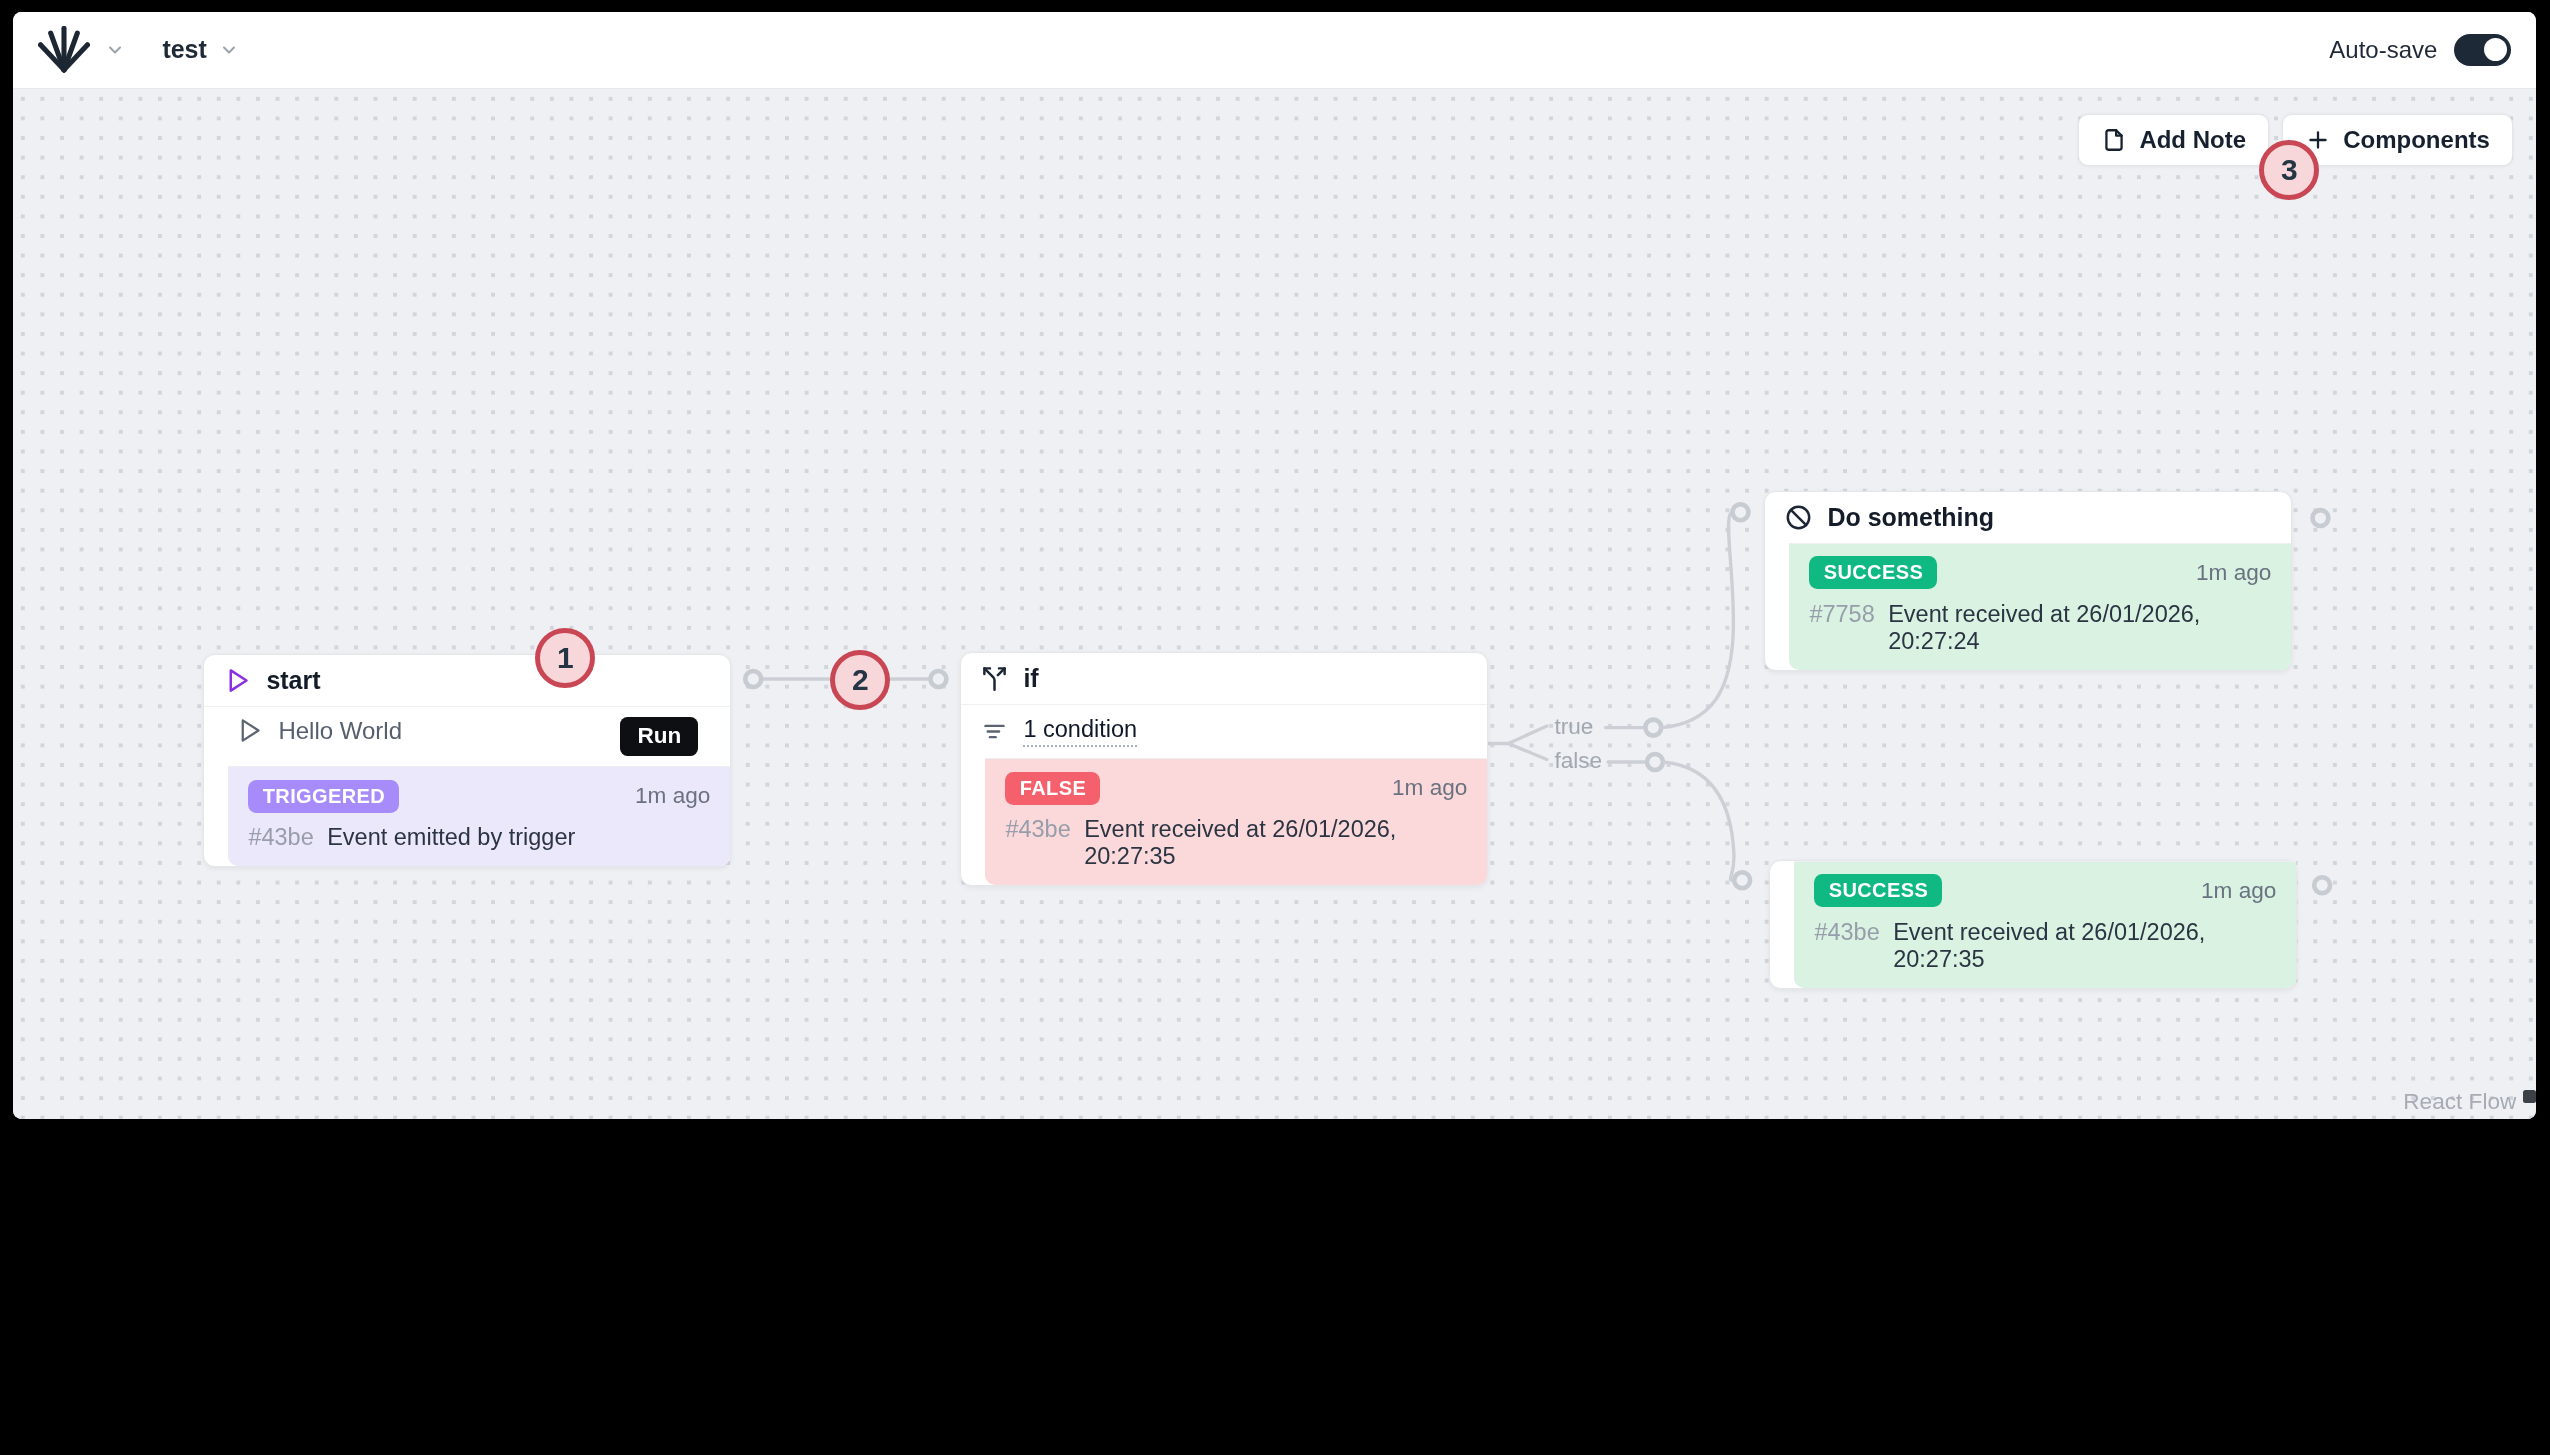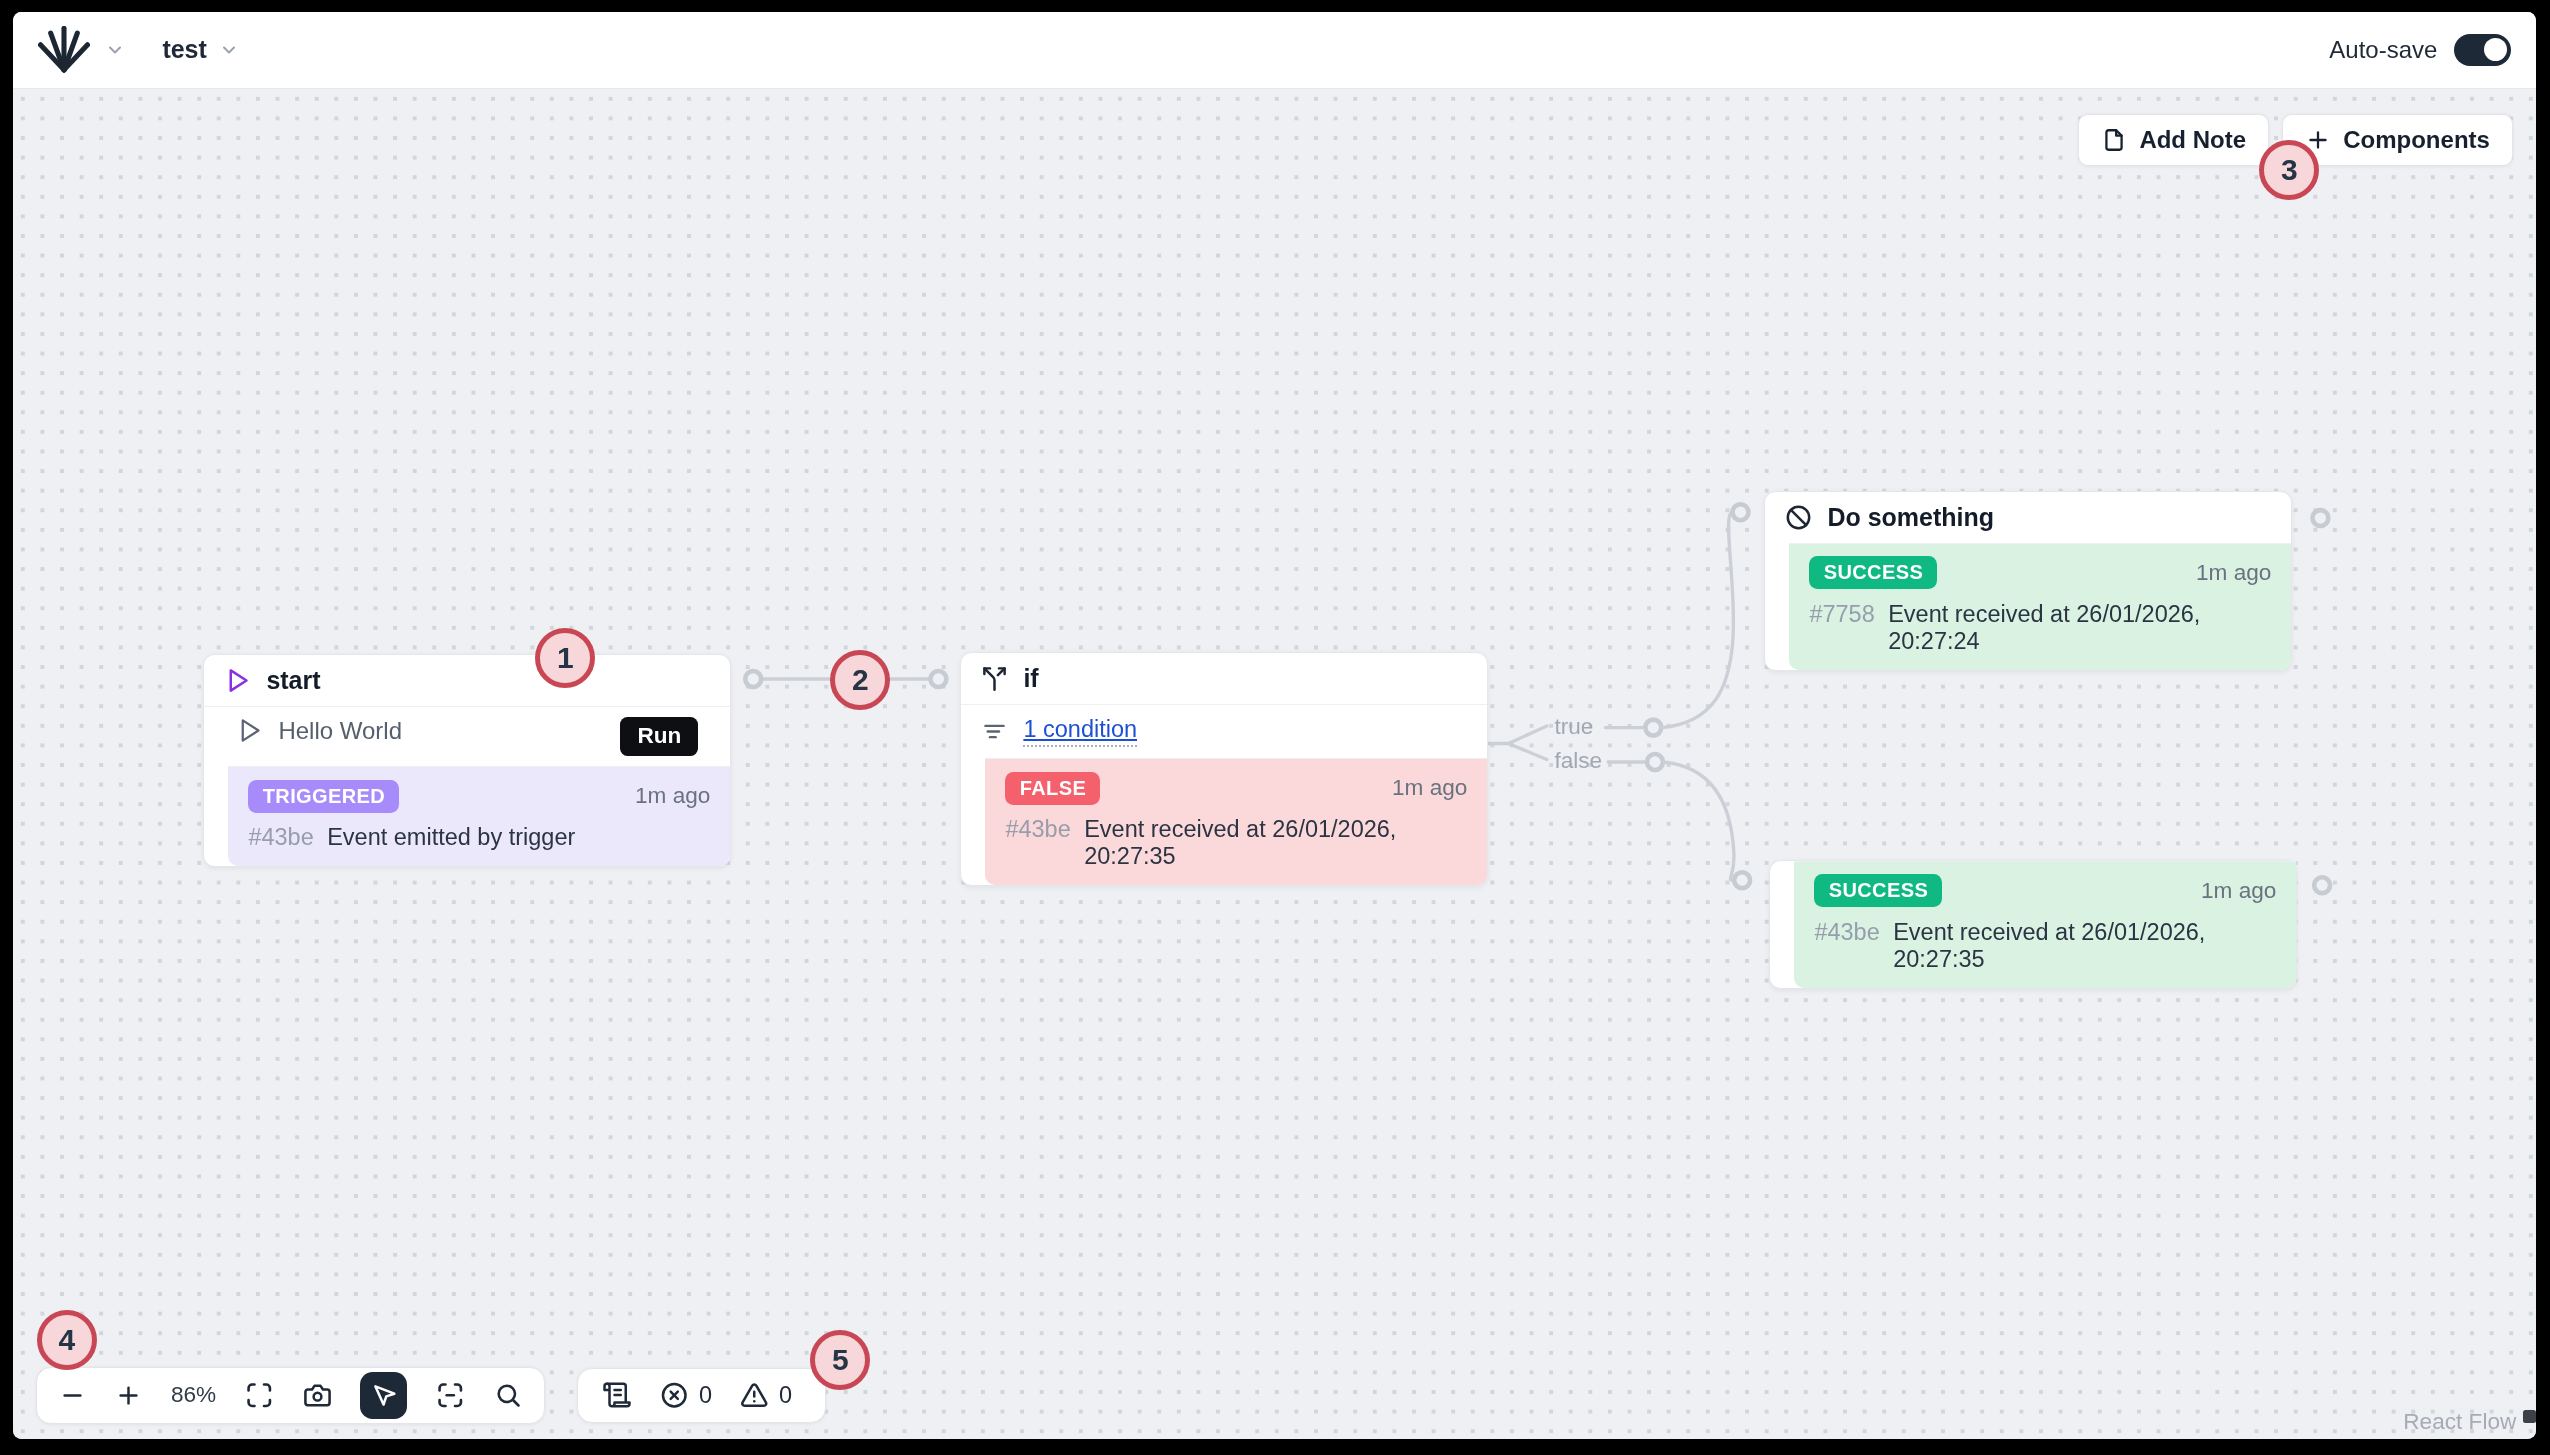--- a/index.html
+++ b/index.html
@@ -1,20 +1,20 @@
 <!DOCTYPE html>
 <html style="font-size:13.4px"><head>
 <meta charset="utf-8">
 <style>
   * { box-sizing: border-box; margin: 0; padding: 0; }
   html, body { width: 2550px; height: 1455px; overflow: hidden; background: #000; }
   body { font-family: "Liberation Sans", "DejaVu Sans", sans-serif; }
 
   .app {
-    position: absolute; left: 13.4px; top: 11.7px; width: 2523px; height: 1427px;
+    position: absolute; left: 13.4px; top: 11.7px; width: 2523px; height: 1107px;
     background: #eef0f3; border-radius: 8.4px; overflow: hidden;
     display: flex; flex-direction: column;
   }
 
   
   .topbar {
     height: 77px; background: #fff; border-bottom: 1.7px solid #e7e9ed;
     display: flex; align-items: center; padding: 0 25px; flex: 0 0 auto;
   }
   .brand { display: flex; align-items: center; gap: 15px; }
@@ -62,22 +62,22 @@
   .run-btn {
     margin-left: auto; background: #0d0f13; color: #fff; border: none;
     font-size: 22.6px; font-weight: 600; padding: 6.7px 17px; border-radius: 7.5px;
     font-family: inherit; cursor: pointer;
   }
   .cond-row {
     border-top: 1.7px solid #edeff2; display: flex; align-items: center;
     gap: 15px; padding: 11px 20px;
   }
   .cond-label {
-    font-size: 23.5px; color: #1d4ed8; border-bottom: 2.5px dotted #aab0b9;
-    padding-bottom: 2.5px; cursor: pointer; text-decoration: underline;
+    font-size: 23.5px; color: #0f172a; border-bottom: 2.5px dotted #aab0b9;
+    padding-bottom: 2.5px; cursor: pointer;
   }
   .node-footer { border-top: 1.7px solid #edeff2; padding: 12.6px 20px 15px; border-radius: 0 0 10px 10px; margin-left: 24px; }
   .node-footer.purple { background: #ece8fb; }
   .node-footer.pink   { background: #fbd9da; }
   .node-footer.green  { background: #d9f2e2; }
   .footer-top { display: flex; justify-content: space-between; align-items: center; margin-bottom: 11.7px; }
   .badge {
     font-size: 20px; font-weight: 700; color: #fff; padding: 5px 14.3px;
     border-radius: 8.4px; letter-spacing: 0.4px;
   }

